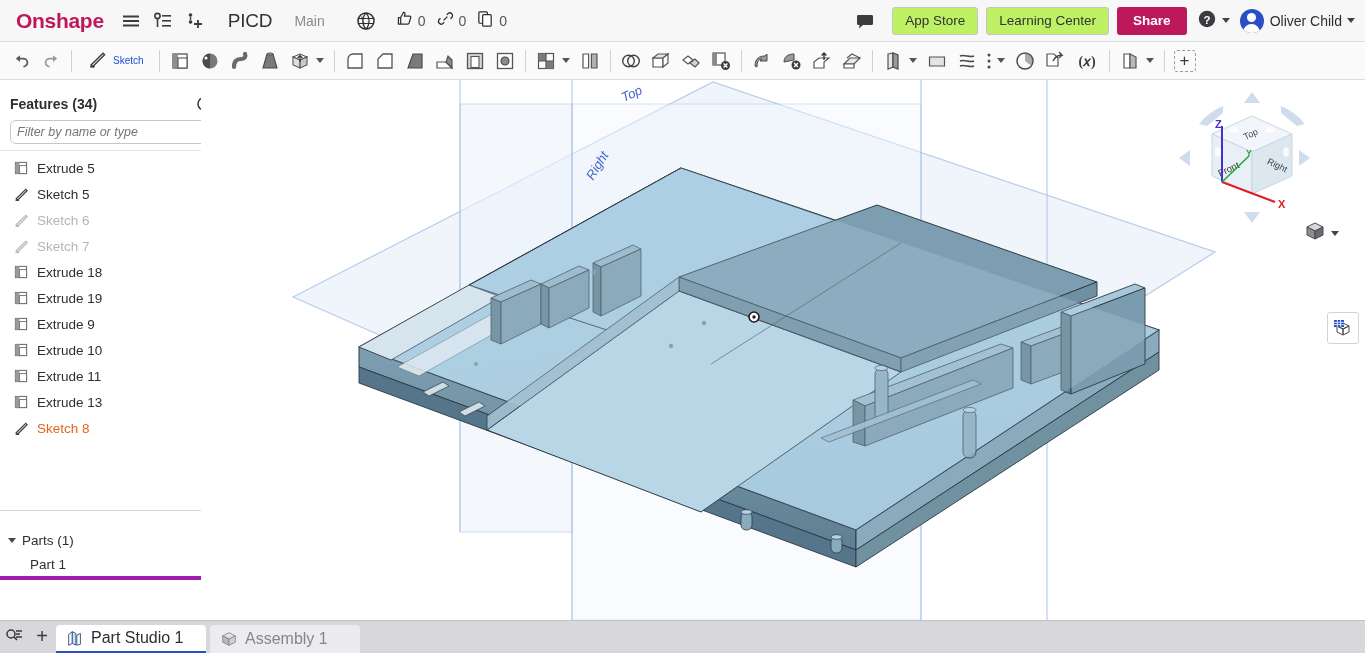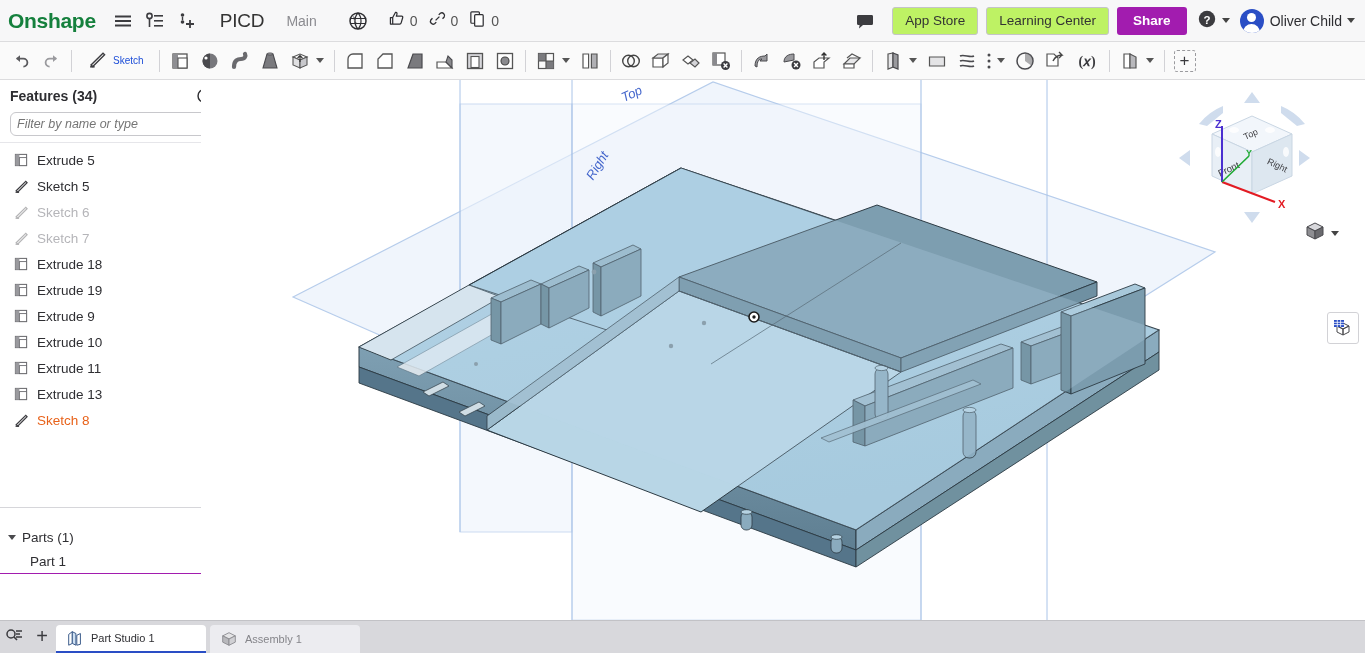--- a/index.html
+++ b/index.html
@@ -12,22 +12,22 @@
   }
   #app { position: relative; width: 1365px; height: 653px; }
 
   
   .topbar {
     position: absolute; top: 0; left: 0; width: 1365px; height: 42px;
     background: #f7f7f8; border-bottom: 1px solid #dcdcde;
     display: flex; align-items: center;
   }
   .brand {
-    font-size: 21px; font-weight: bold; color: #15803d;
-    letter-spacing: -0.3px; margin-left: 8px; margin-right: 14px;
+    font-size: 21px; font-weight: bold; color: #be185d;
+    letter-spacing: -0.3px; margin-left: 16px; margin-right: 14px;
   }
   .ticon {
     width: 26px; height: 26px; display: flex; align-items: center;
     justify-content: center; color: #3c3c40; margin-right: 6px; cursor: pointer;
   }
   .ticon svg { display: block; }
   .doc-title {
     font-size: 19px; font-weight: normal; color: #333; margin-left: 14px;
     letter-spacing: -0.2px;
   }
@@ -36,21 +36,21 @@
   .stat .num { font-size: 14px; color: #555; margin-left: 4px; }
   .spacer { flex: 1; }
   .btn-outline {
     height: 28px; padding: 0 12px; border: 1px solid #c4c4c8; border-radius: 3px;
     background: #bef264; font-size: 13.5px; color: #333; display: flex;
     align-items: center; margin-right: 8px; cursor: pointer;
     font-family: "Liberation Sans", sans-serif;
   }
   .btn-share {
     height: 28px; padding: 0 16px; border: none; border-radius: 3px;
-    background: #a21caf; font-size: 13.5px; color: #fff; font-weight: bold;
+    background: #be185d; font-size: 13.5px; color: #fff; font-weight: bold;
     display: flex; align-items: center; margin-right: 10px; cursor: pointer;
     font-family: "Liberation Sans", sans-serif;
   }
   .help-wrap { display: flex; align-items: center; margin-right: 10px; cursor: pointer; }
   .caret {
     width: 0; height: 0; border-left: 4px solid transparent;
     border-right: 4px solid transparent; border-top: 5px solid #444; margin-left: 5px;
   }
   .user-wrap { display: flex; align-items: center; margin-right: 10px; cursor: pointer; }
   .avatar {
@@ -90,22 +90,22 @@
     margin: 0 5px 0 1px; cursor: pointer;
   }
   .plus-dashed {
     width: 22px; height: 22px; border: 1.5px dashed #9a9a9e; border-radius: 3px;
     display: flex; align-items: center; justify-content: center;
     font-size: 17px; color: #3a3a3e; line-height: 1; cursor: pointer; margin-left: 4px;
   }
 
   
   .leftpanel {
-    position: absolute; top: 80px; left: 0; width: 225px; height: 494px;
-    background: #fff; border-right: 1px solid #d6d6da; border-bottom: 1px solid #a21caf;
+    position: absolute; top: 88px; left: 0; width: 225px; height: 494px;
+    background: #fff; border-right: 1px solid #d6d6da; border-bottom: 6px solid #a21caf;
     display: flex; flex-direction: column;
   }
   .feat-header {
     height: 32px; display: flex; align-items: center; padding: 0 10px;
     justify-content: space-between;
   }
   .feat-title { font-size: 14px; font-weight: bold; color: #2e2e32; }
   .filter-box { padding: 0 10px 6px 10px; }
   .filter-input {
     width: 100%; height: 24px; border: 1px solid #c8c8cc; border-radius: 6px;
@@ -178,21 +178,21 @@
   .tab-ic {
     width: 28px; height: 28px; display: flex; align-items: center;
     justify-content: center; margin-bottom: 3px; cursor: pointer; color: #3a3a3e;
   }
   .tab-plus {
     width: 28px; height: 28px; display: flex; align-items: center; justify-content: center;
     font-size: 20px; color: #3a3a3e; margin-bottom: 3px; cursor: pointer; line-height: 1;
   }
   .tab {
     height: 28px; display: flex; align-items: center; padding: 0 16px 0 10px;
-    font-size: 11px; border-radius: 4px 4px 0 0; cursor: pointer; min-width: 150px;
+    font-size: 16px; border-radius: 4px 4px 0 0; cursor: pointer; min-width: 150px;
   }
   .tab.active { background: #fff; color: #2e2e32; border-bottom: 2px solid #2a4ec5; }
   .tab.inactive { background: #ececf0; color: #85858a; margin-left: 4px; }
   .tab .tic { margin-right: 7px; display: flex; align-items: center; }
 
   .bot-left-fill {
     position: absolute; left: 0; bottom: 33px; width: 201px; height: 40px; background: #fff;
   }
 </style>
 </head>

